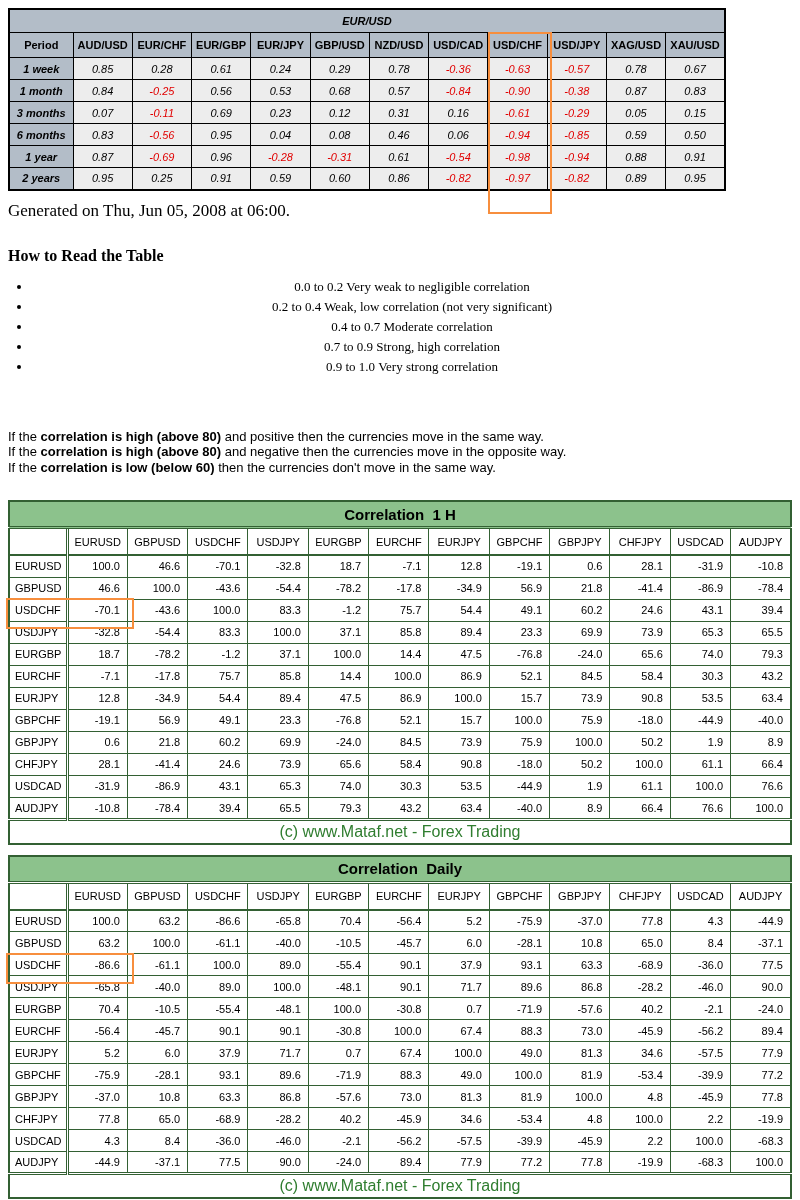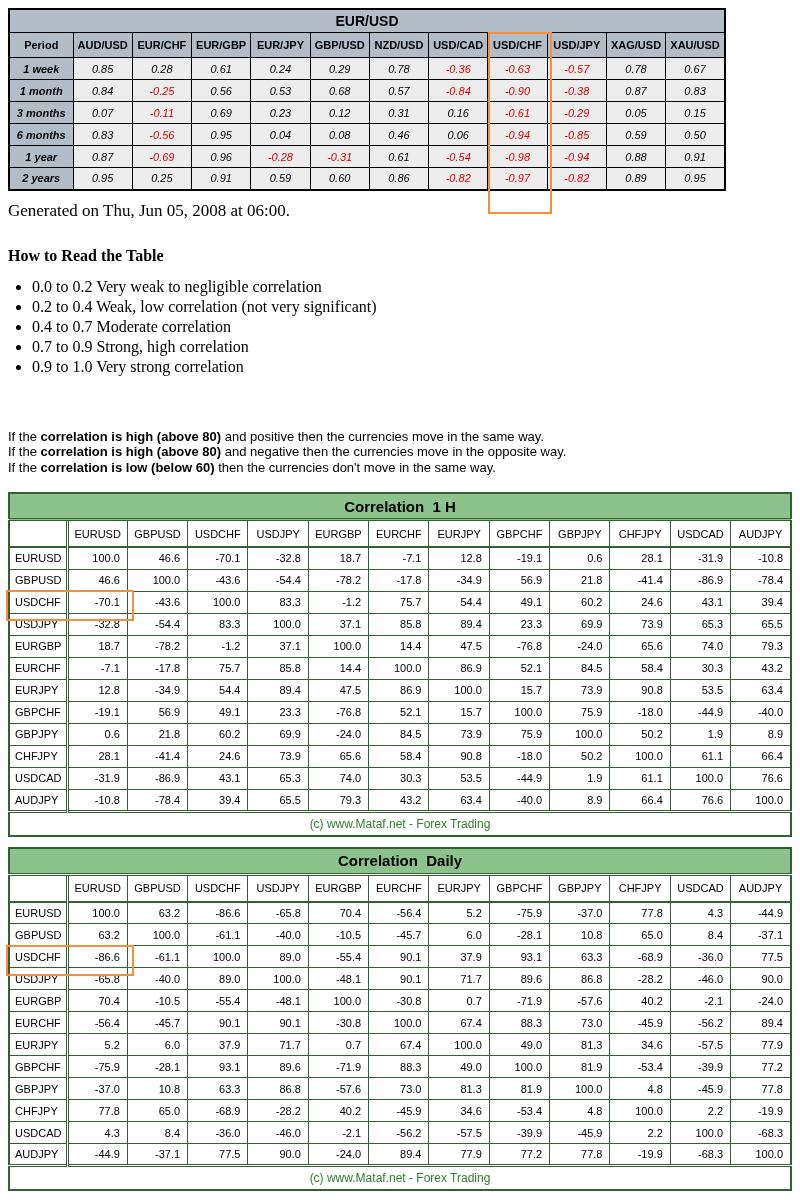--- a/index.html
+++ b/index.html
@@ -4,52 +4,52 @@
 <style>
   html,body{margin:0;padding:0;background:#fff;}
   body{width:800px;font-family:"Liberation Sans",sans-serif;color:#000;}
   .page{padding:8px;}
 
   
   .pair-wrap{position:relative;width:718px;}
   table.pair{border-collapse:collapse;table-layout:fixed;width:718px;font-size:11px;border:2px solid #000;}
   table.pair th, table.pair td{border:1px solid #000;text-align:center;padding:0;}
   table.pair thead th{background:#b3bdc8;font-weight:bold;}
-  table.pair tr.title-row th{height:22px;font-size:14px;}
+  table.pair tr.title-row th{height:22px;font-size:11px;font-style:italic;}
   table.pair tr.cols th{height:24px;}
   table.pair tbody th{background:#b3bdc8;font-weight:bold;}
   table.pair tbody tr{height:22px;font-style:italic;}
   table.pair tbody td{background:#ededed;}
   table.pair td.neg{color:#e10000;}
   .hl-col{position:absolute;left:480px;top:24px;width:60px;height:178px;border:2px solid #f78e3d;pointer-events:none;}
 
   .generated{margin:10px 0 0 0;font-family:"Liberation Serif",serif;font-size:17px;}
 
   
   h2.howto{font-family:"Liberation Serif",serif;font-size:16px;font-weight:bold;margin:26px 0 10px 0;}
-  ul.legend{font-family:"Liberation Serif",serif;font-size:16px;margin:12px 0 0 2px;padding-left:22px;}
+  ul.legend{font-family:"Liberation Serif",serif;font-size:13px;margin:12px 0 0 2px;padding-left:22px;text-align:center;}
   ul.legend li{line-height:20px;}
 
   
   .explain{margin-top:52px;font-size:13px;line-height:15.5px;}
   .explain b{font-weight:bold;}
 
   
   .corr-wrap{position:relative;width:784px;}
-  .corr-wrap.first{margin-top:17px;}
+  .corr-wrap.first{margin-top:25px;}
   .corr-wrap.second{margin-top:10px;}
   table.corr{border-collapse:collapse;table-layout:fixed;width:784px;font-size:11px;border:2px solid #336033;}
   table.corr th, table.corr td{border:1px solid #336033;padding:0;}
   table.corr tr.title-row th{background:#8cc28c;height:24px;font-size:15px;font-weight:bold;text-align:center;border-bottom:3px double #336033;white-space:pre;}
   table.corr tr.cols th{height:25px;font-weight:normal;text-align:center;border-bottom:2px solid #336033;}
   table.corr tr.cols th:first-child{border-right:3px double #336033;}
   table.corr tbody tr{height:22px;}
   table.corr tbody th{font-weight:normal;text-align:left;padding-left:5px;border-right:3px double #336033;}
   table.corr tbody td{text-align:right;padding-right:7px;}
-  table.corr tfoot td{border-top:3px double #336033;height:22px;text-align:center;color:#2f7d2f;font-size:12px;}
+  table.corr tfoot td{border-top:3px double #336033;height:22px;text-align:center;color:#2f7d2f;font-size:16px;}
   .hl-row{position:absolute;left:-2px;top:98px;width:124px;height:27px;border:2px solid #f78e3d;pointer-events:none;}
 </style>
 </head>
 <body>
 
 <div class="page">
 
   <div class="pair-wrap">
     <table class="pair">
       <colgroup>

